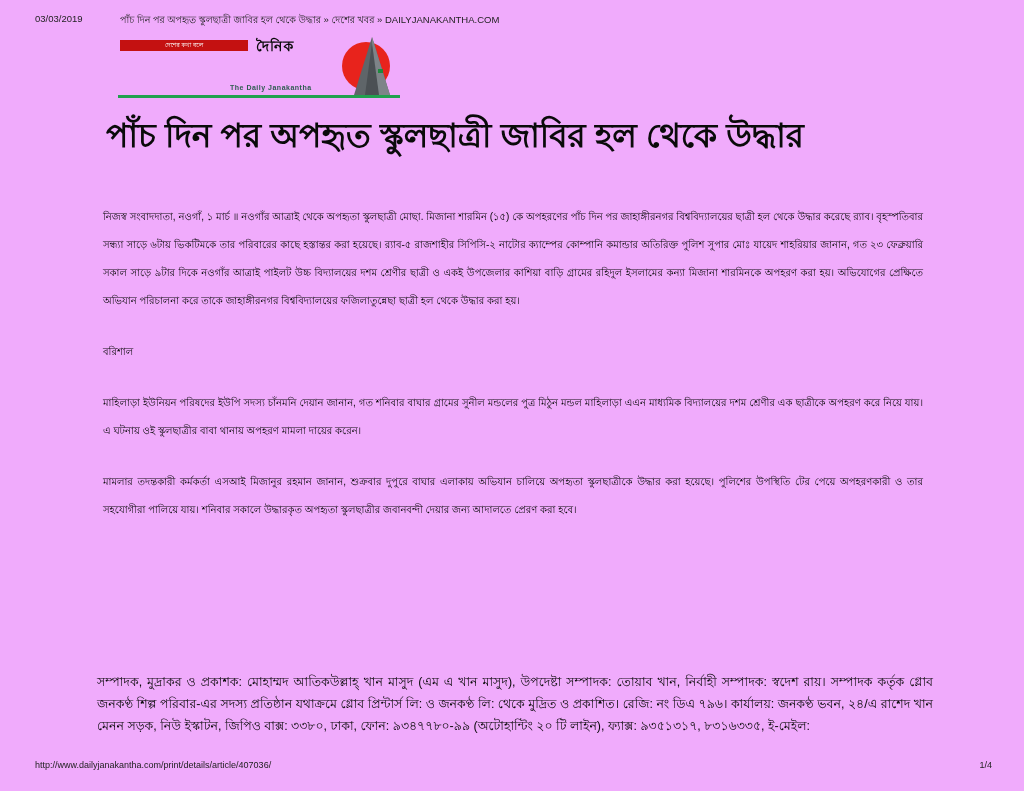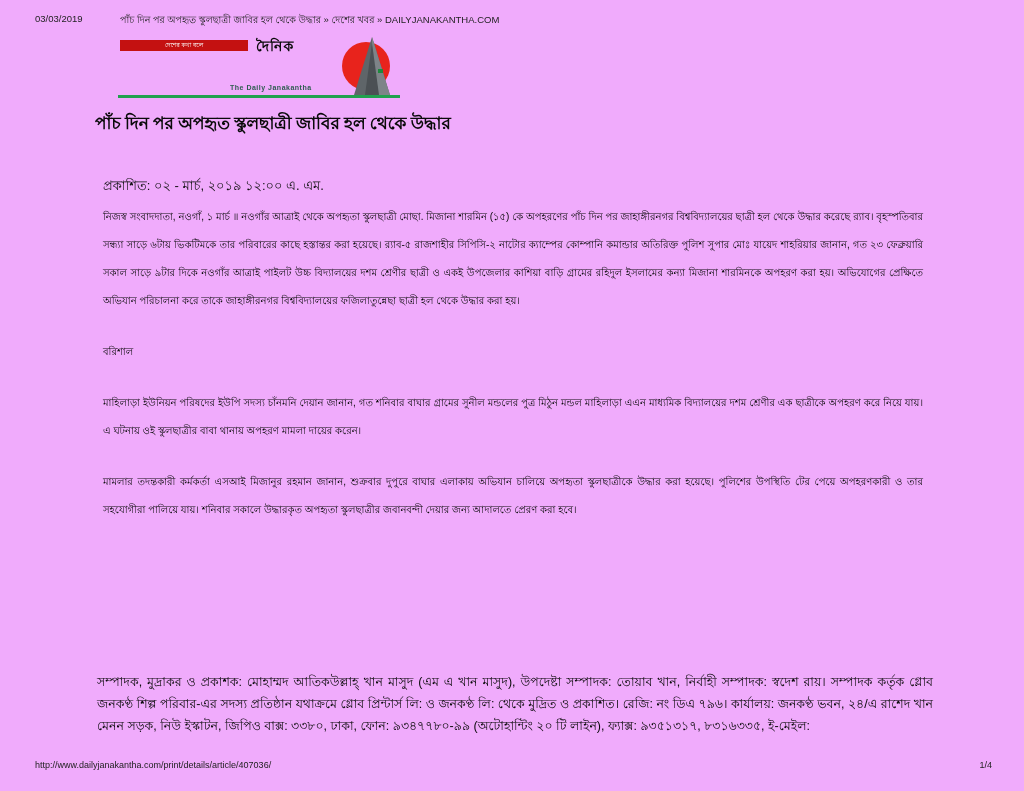--- a/index.html
+++ b/index.html
@@ -13,21 +13,21 @@
   
   .logo { position:absolute; left:118px; top:37px; width:283px; height:58px; }
   .logo-ribbon { position:absolute; left:2px; top:3px; width:128px; height:11px; background:#c41111; color:#fff; font-size:6px; line-height:11px; text-align:center; overflow:hidden; white-space:nowrap; }
   .logo-daily { position:absolute; left:138px; top:-2px; font-size:14px; font-weight:bold; letter-spacing:1px; color:#0a0a0a; }
   .logo-main { position:absolute; left:0px; top:8px; width:225px; font-size:37px; font-weight:900; letter-spacing:1px; color:#0a0a0a; line-height:1; white-space:nowrap; }
   .logo-tagline { position:absolute; left:112px; top:47px; font-size:7px; font-weight:bold; color:#2e5d50; letter-spacing:0.5px; }
   .logo-art { position:absolute; right:0px; top:0px; width:60px; height:58px; }
   .green-rule { position:absolute; left:118px; top:95px; width:282px; height:3px; background:#21a04e; }
 
   
-  .headline { position:absolute; left:95px; top:110px; width:830px; font-size:17px; font-weight:bold; color:#0a0a0a;font-family:Liberation Serif, serif; }
+  .headline { position:absolute; left:106px; top:110px; width:830px; font-size:33px; font-weight:bold; color:#0a0a0a; }
   .published { position:absolute; left:103px; top:176px; font-size:13px; color:#111; }
   .body-copy { position:absolute; left:103px; top:203px; width:820px; font-size:10px; line-height:28px; text-align:justify; color:#0a0a0a; }
   .body-copy p { margin-bottom:23px; }
   .body-copy p.subhead { text-align:left; }
 
   
   .imprint { position:absolute; left:97px; top:671px; width:836px; font-size:12.5px; line-height:22px; text-align:justify; color:#0a0a0a; }
 
   
   .print-url { position:absolute; left:35px; top:760px; font-size:9px; color:#222; }
@@ -51,21 +51,20 @@
         <polygon points="31,0 13,58 49,58" fill="#5f6569"></polygon>
         <polygon points="31,0 31,58 49,58" fill="#7d8488"></polygon>
         <polygon points="31,6 24,58 38,58" fill="#4b5054"></polygon>
         <rect x="37" y="32" width="5" height="4" fill="#1d8a3e"></rect>
       </svg>
     </span>
   </div>
   <div class="green-rule"></div>
 
   <h1 class="headline">পাঁচ দিন পর অপহৃত স্কুলছাত্রী জাবির হল থেকে উদ্ধার</h1>
-  <div class="published">প্রকাশিত: ০২ - মার্চ, ২০১৯ ১২:০০ এ. এম.</div>
 
   <div class="body-copy">
     <p>নিজস্ব সংবাদদাতা, নওগাঁ, ১ মার্চ ॥ নওগাঁর আত্রাই থেকে অপহৃতা স্কুলছাত্রী মোছা. মিজানা শারমিন (১৫) কে অপহরণের পাঁচ দিন পর জাহাঙ্গীরনগর বিশ্ববিদ্যালয়ের ছাত্রী হল থেকে উদ্ধার করেছে র‌্যাব। বৃহস্পতিবার সন্ধ্যা সাড়ে ৬টায় ভিকটিমকে তার পরিবারের কাছে হস্তান্তর করা হয়েছে। র‌্যাব-৫ রাজশাহীর সিপিসি-২ নাটোর ক্যাম্পের কোম্পানি কমান্ডার অতিরিক্ত পুলিশ সুপার মোঃ যায়েদ শাহরিয়ার জানান, গত ২৩ ফেব্রুয়ারি সকাল সাড়ে ৯টার দিকে নওগাঁর আত্রাই পাইলট উচ্চ বিদ্যালয়ের দশম শ্রেণীর ছাত্রী ও একই উপজেলার কাশিয়া বাড়ি গ্রামের রহিদুল ইসলামের কন্যা মিজানা শারমিনকে অপহরণ করা হয়। অভিযোগের প্রেক্ষিতে অভিযান পরিচালনা করে তাকে জাহাঙ্গীরনগর বিশ্ববিদ্যালয়ের ফজিলাতুন্নেছা ছাত্রী হল থেকে উদ্ধার করা হয়।</p>
     <p class="subhead">বরিশাল</p>
     <p>মাহিলাড়া ইউনিয়ন পরিষদের ইউপি সদস্য চাঁনমনি দেয়ান জানান, গত শনিবার বাঘার গ্রামের সুনীল মন্ডলের পুত্র মিঠুন মন্ডল মাহিলাড়া এএন মাধ্যমিক বিদ্যালয়ের দশম শ্রেণীর এক ছাত্রীকে অপহরণ করে নিয়ে যায়। এ ঘটনায় ওই স্কুলছাত্রীর বাবা থানায় অপহরণ মামলা দায়ের করেন।</p>
     <p>মামলার তদন্তকারী কর্মকর্তা এসআই মিজানুর রহমান জানান, শুক্রবার দুপুরে বাঘার এলাকায় অভিযান চালিয়ে অপহৃতা স্কুলছাত্রীকে উদ্ধার করা হয়েছে। পুলিশের উপস্থিতি টের পেয়ে অপহরণকারী ও তার সহযোগীরা পালিয়ে যায়। শনিবার সকালে উদ্ধারকৃত অপহৃতা স্কুলছাত্রীর জবানবন্দী দেয়ার জন্য আদালতে প্রেরণ করা হবে।</p>
   </div>
 
   <div class="imprint">সম্পাদক, মুদ্রাকর ও প্রকাশক: মোহাম্মদ আতিকউল্লাহ্ খান মাসুদ (এম এ খান মাসুদ), উপদেষ্টা সম্পাদক: তোয়াব খান, নির্বাহী সম্পাদক: স্বদেশ রায়। সম্পাদক কর্তৃক গ্লোব জনকণ্ঠ শিল্প পরিবার-এর সদস্য প্রতিষ্ঠান যথাক্রমে গ্লোব প্রিন্টার্স লি: ও জনকণ্ঠ লি: থেকে মুদ্রিত ও প্রকাশিত। রেজি: নং ডিএ ৭৯৬। কার্যালয়: জনকণ্ঠ ভবন, ২৪/এ রাশেদ খান মেনন সড়ক, নিউ ইস্কাটন, জিপিও বাক্স: ৩৩৮০, ঢাকা, ফোন: ৯৩৪৭৭৮০-৯৯ (অটোহান্টিং ২০ টি লাইন), ফ্যাক্স: ৯৩৫১৩১৭, ৮৩১৬৩৩৫, ই-মেইল:</div>
 

